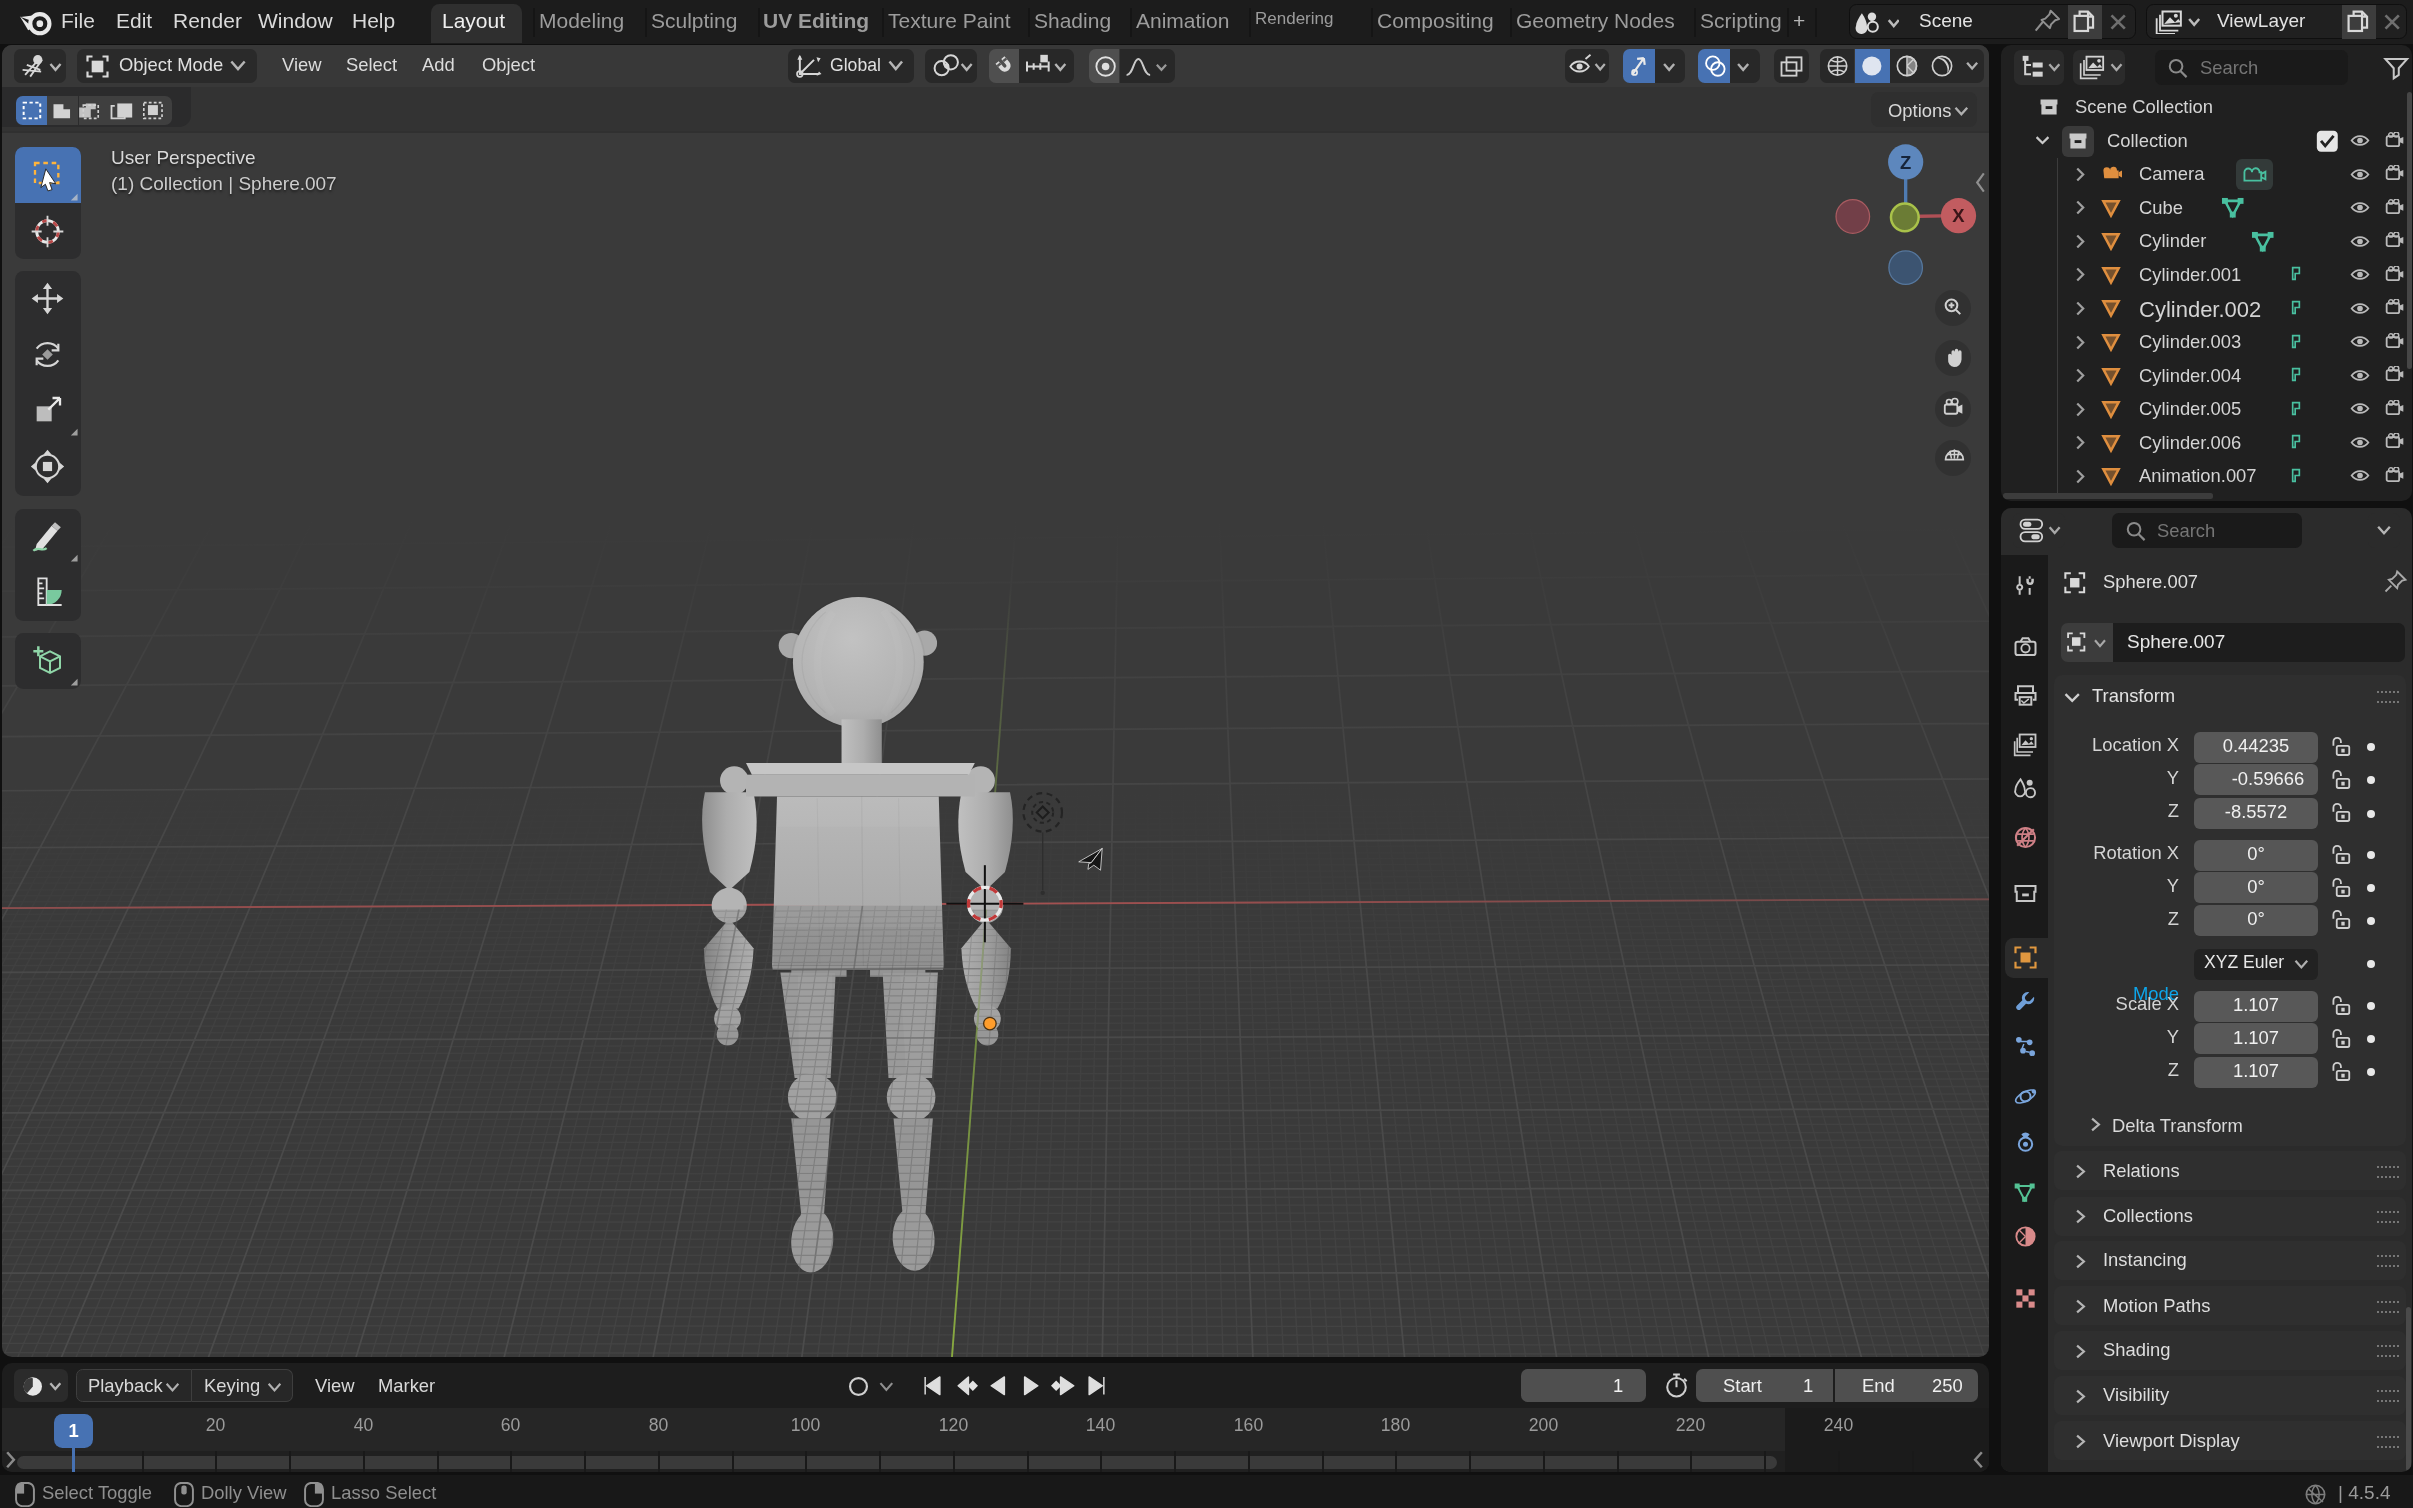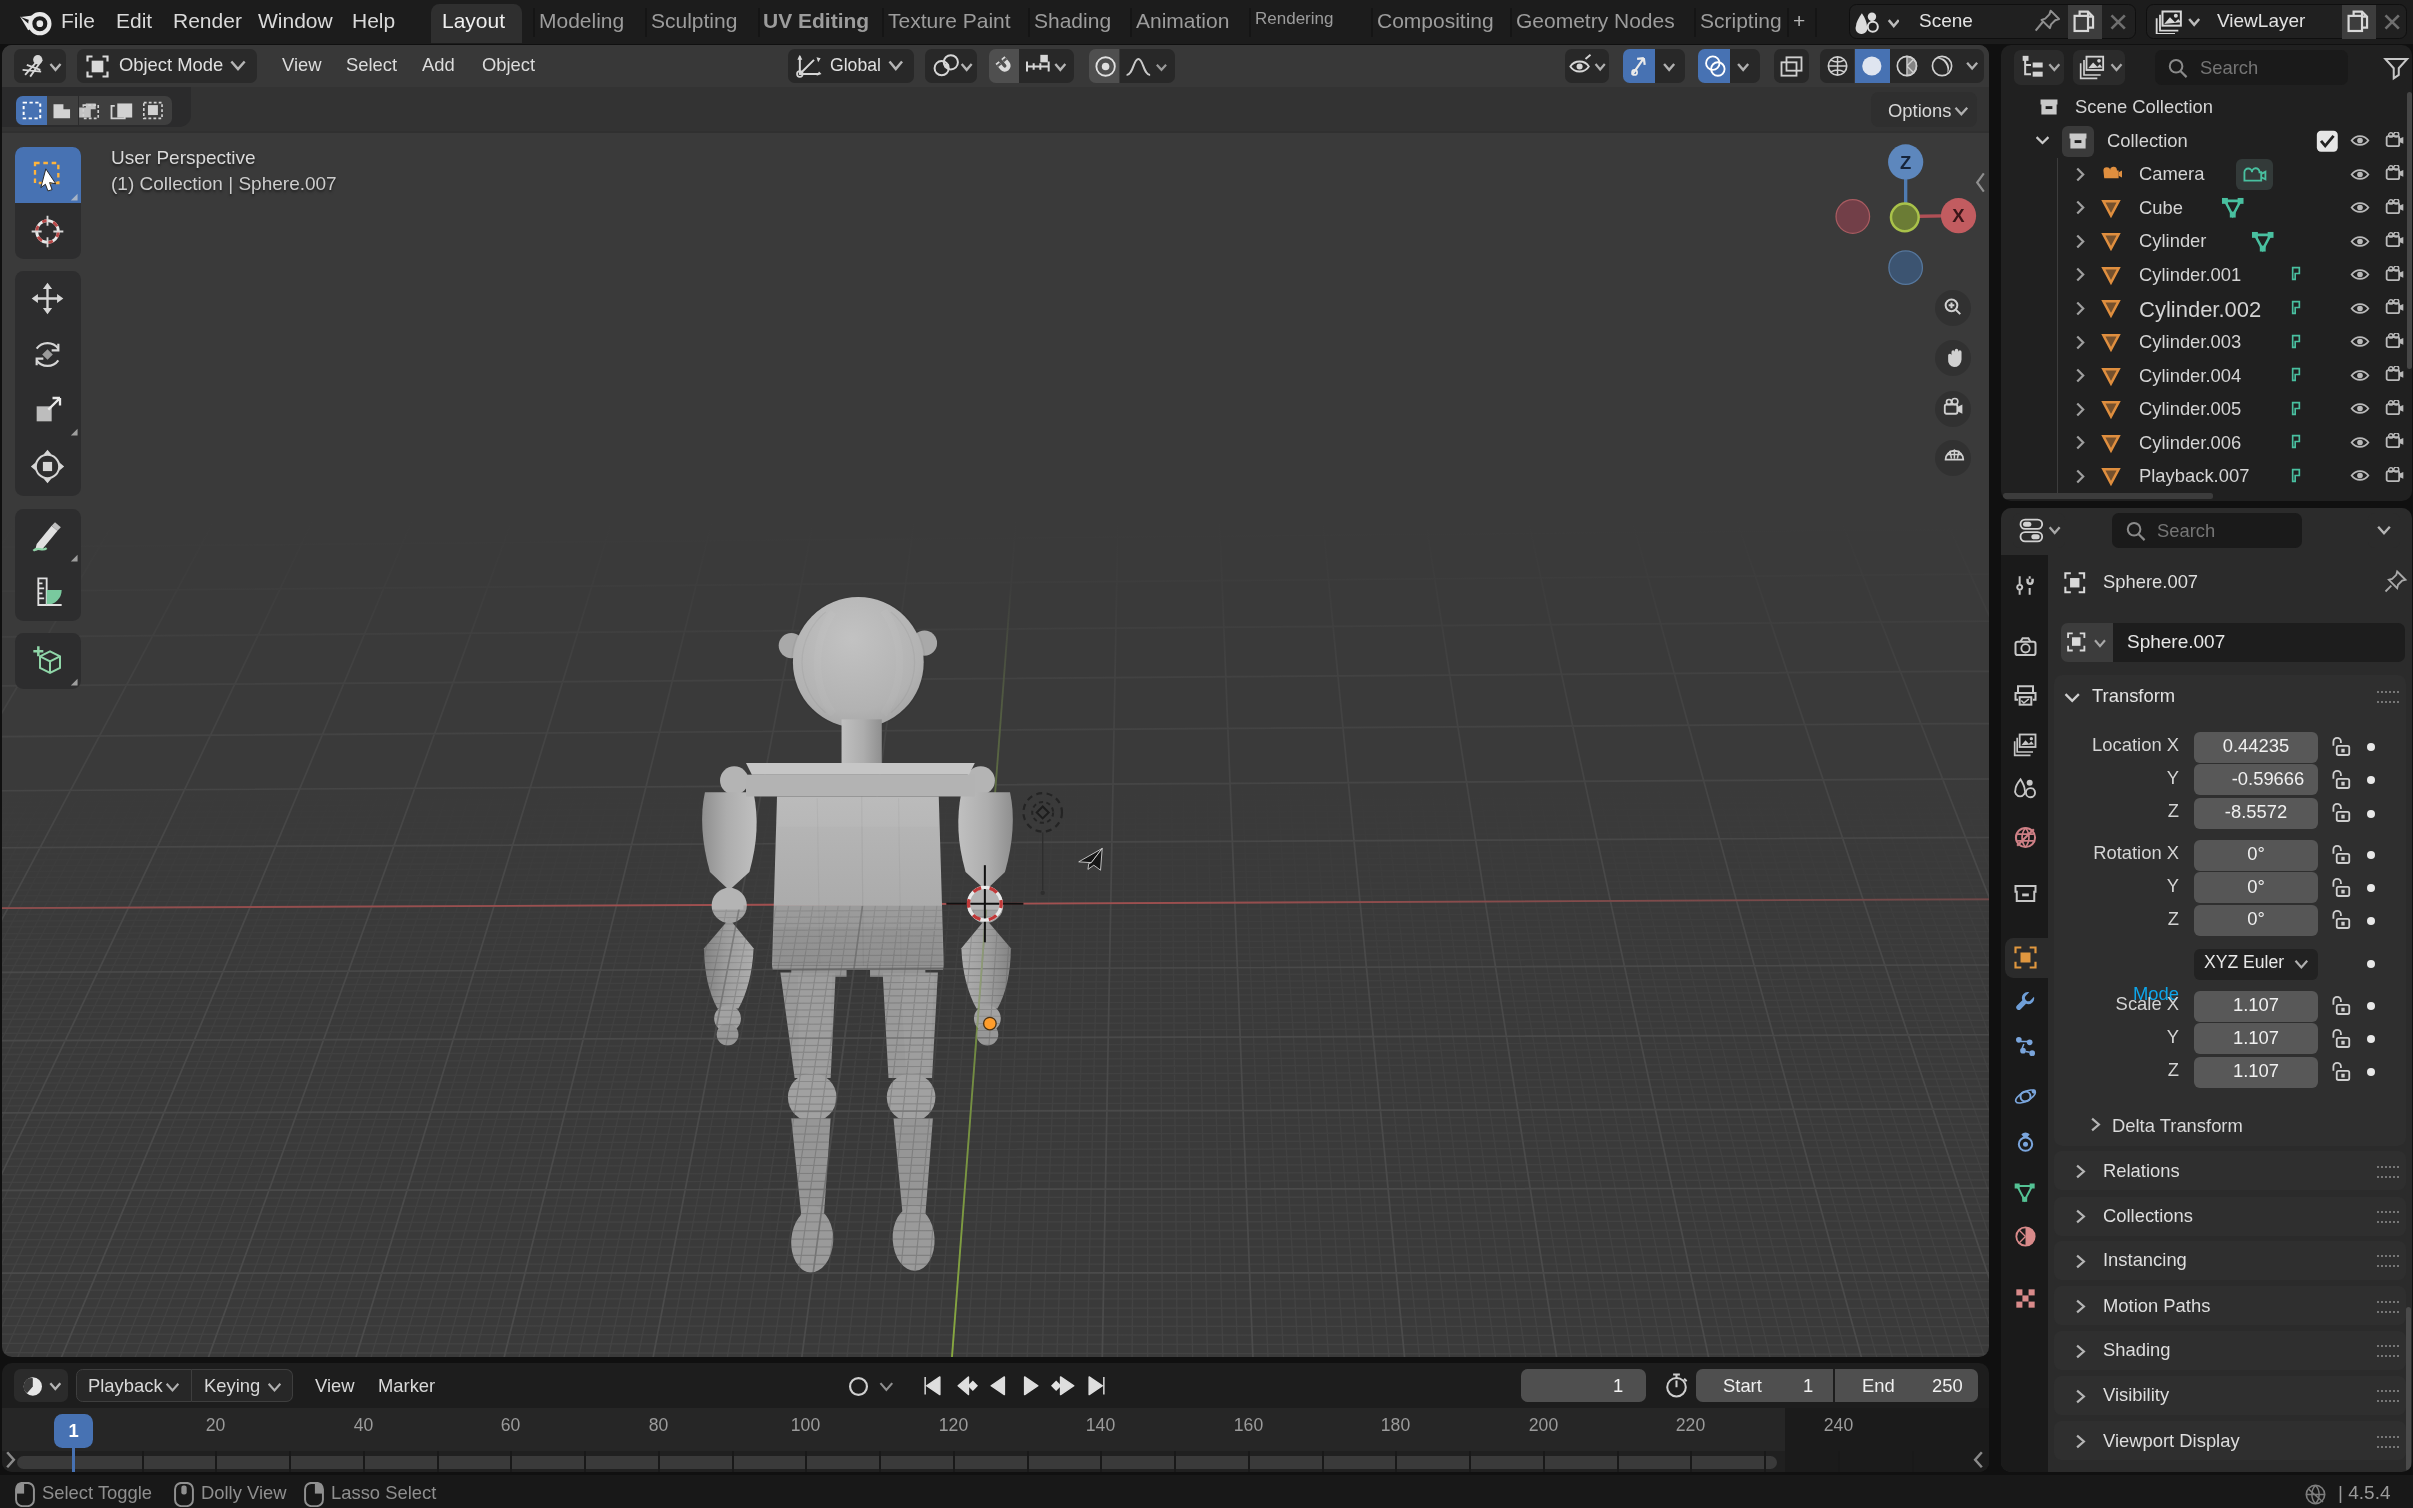--- a/index.html
+++ b/index.html
@@ -778,21 +778,21 @@
         <circle cx="13.5" cy="3" r="3" fill="none" stroke="#b9b9b9" stroke-width="1.8"></circle>
         <path d="M17 8 l5 -2 v8 l-5 -2" fill="#b9b9b9"></path>
       </svg>
 <svg class="a" style="left:2073px;top:468px" width="17" height="17" viewBox="0 0 20 20">
         <path d="M5 3 l7 7 l-7 7" stroke="#9f9f9f" stroke-width="2.6" fill="none"></path>
       </svg>
 <svg class="a" style="left:2100px;top:465px" width="22" height="22" viewBox="0 0 26 26">
         <path d="M4 5 h18 L13 22 Z" fill="none" stroke="#e08f3f" stroke-width="3"></path>
         <path d="M4 5 h18 L13 22 Z" fill="#e08f3f" fill-opacity="0.45"></path>
       </svg>
-<div class="tx" style="left:2139px;top:465px;font-size:18.4px;color:#d4d4d4;">Playback.007</div>
+<div class="tx" style="left:2139px;top:465px;font-size:18.4px;color:#d4d4d4;">Animation.007</div>
 <svg class="a" style="left:2350px;top:468px" width="20" height="15" viewBox="0 0 24 18">
         <path d="M2 9 C7 2 17 2 22 9 C17 16 7 16 2 9 Z" fill="none" stroke="#b9b9b9" stroke-width="2.2"></path>
         <circle cx="12" cy="9" r="3.4" fill="#b9b9b9"></circle>
       </svg>
 <svg class="a" style="left:2385px;top:467px" width="20" height="18.4" viewBox="0 0 24 22">
         <rect x="2" y="5" width="15" height="12" rx="2" fill="none" stroke="#b9b9b9" stroke-width="2.2"></rect>
         <circle cx="7" cy="3.5" r="2.6" fill="none" stroke="#b9b9b9" stroke-width="1.8"></circle>
         <circle cx="13.5" cy="3" r="3" fill="none" stroke="#b9b9b9" stroke-width="1.8"></circle>
         <path d="M17 8 l5 -2 v8 l-5 -2" fill="#b9b9b9"></path>
       </svg>

